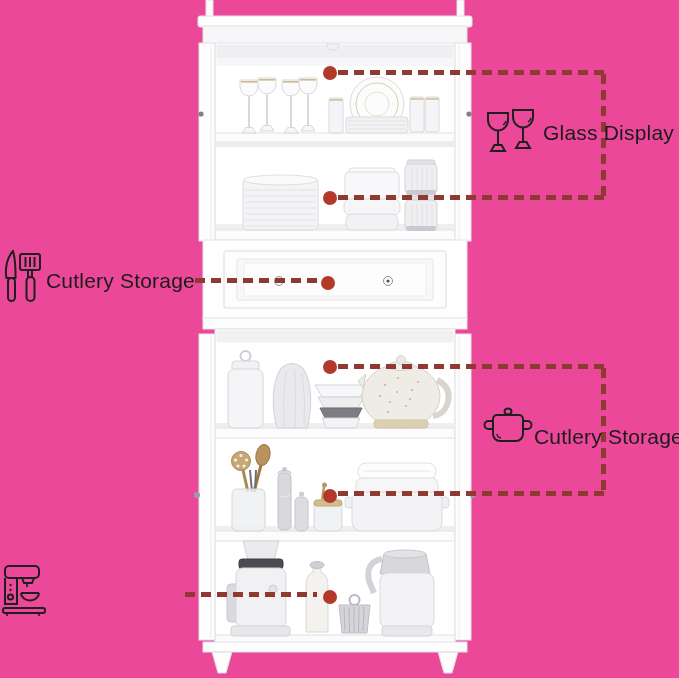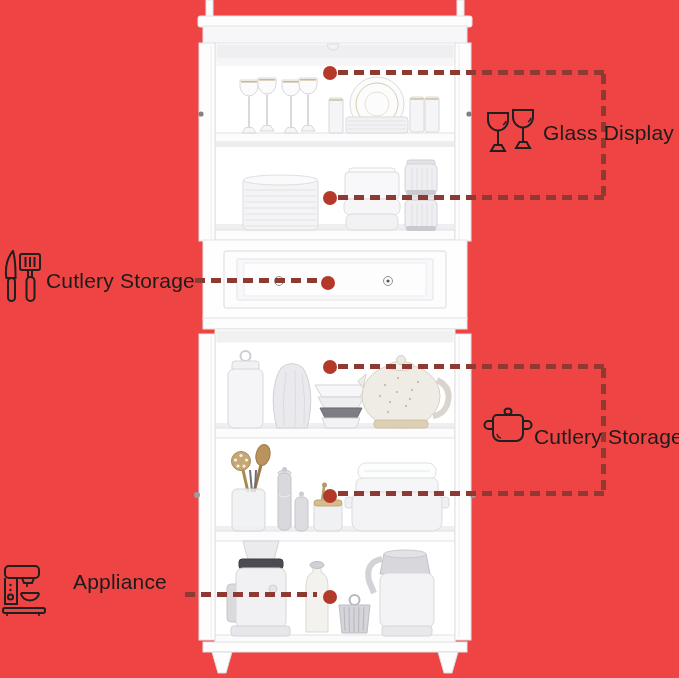--- a/index.html
+++ b/index.html
@@ -1,17 +1,17 @@
 <!DOCTYPE html>
 <html><head>
 <meta charset="utf-8">
 <style>
   html,body { margin:0; padding:0; background:#fff; }
   .canvas {
-    position:relative; width:679px; height:678px; background:#ef4444;
+    position:relative; width:679px; height:678px; background:#ec4899;
     overflow:hidden; font-family:"Liberation Sans", sans-serif;
     --dash:#8e3a33; --dot:#b33a2b; --text:#1b1b1b;
   }
   .cabinet-svg { position:absolute; left:0; top:0; }
   .dash-h { position:absolute; height:5px;
     background:repeating-linear-gradient(90deg, var(--dash) 0 10px, transparent 10px 16px); }
   .dash-v { position:absolute; width:5px;
     background:repeating-linear-gradient(180deg, var(--dash) 0 10px, transparent 10px 16px); }
   .dot { position:absolute; width:14px; height:14px; border-radius:50%; background:var(--dot); }
   .label { position:absolute; font-size:21px; color:var(--text); letter-spacing:.2px;
@@ -312,19 +312,18 @@
         <circle cx="8.5" cy="33" r="2.6"></circle>
         <path d="M20,14 h12 l-2,5 h-8 z"></path>
         <path d="M25,19 v4" stroke-width="1.6"></path>
         <path d="M19,29 h18"></path>
         <path d="M19,29 a9,7.5 0 0 0 18,0"></path>
         <rect x="1" y="44" width="42" height="5" rx="2"></rect>
         <path d="M5,49 v3 M37,49 v3" stroke-width="1.6"></path>
       </svg>
     </span>
     <div class="label-block" style="left:36px;top:571px;width:168px">
-      <div>Appliance</div>
     </div>
     <div class="dash-h" style="left:185px;top:592px;width:132px"></div>
     <div class="dot" style="left:323px;top:590px"></div>
   </div>
 
 </div>
 
 </body></html>

